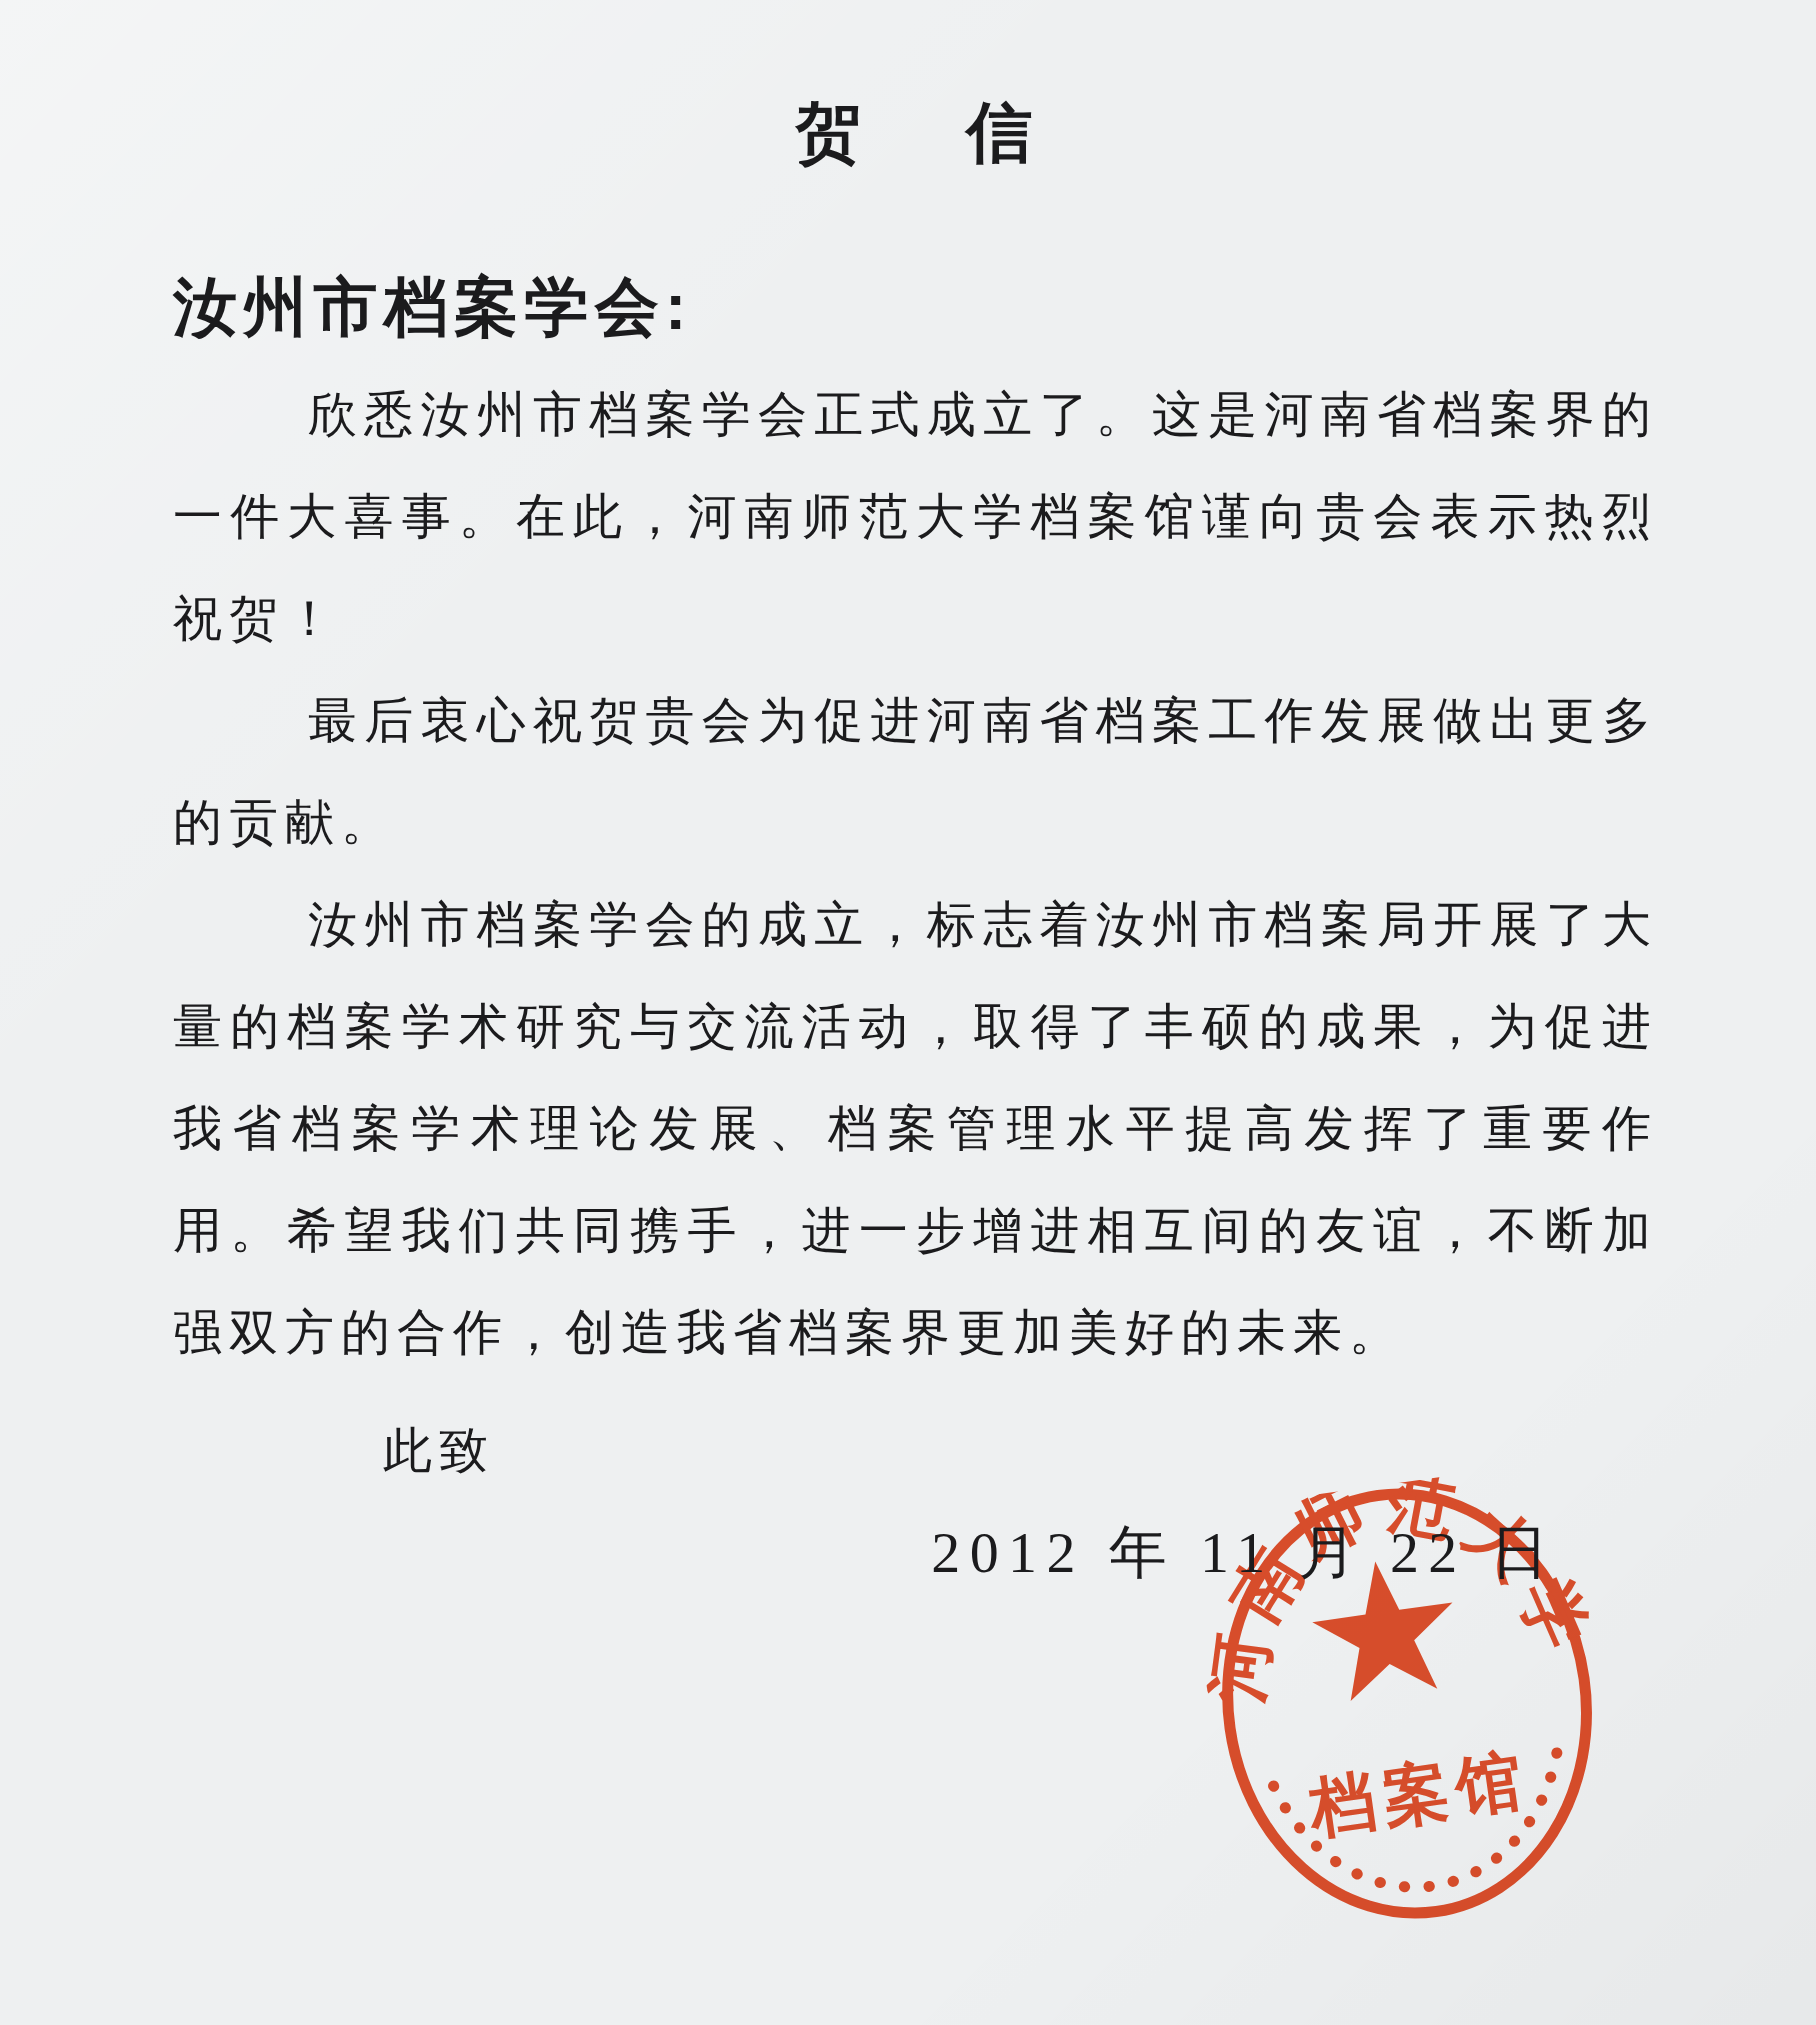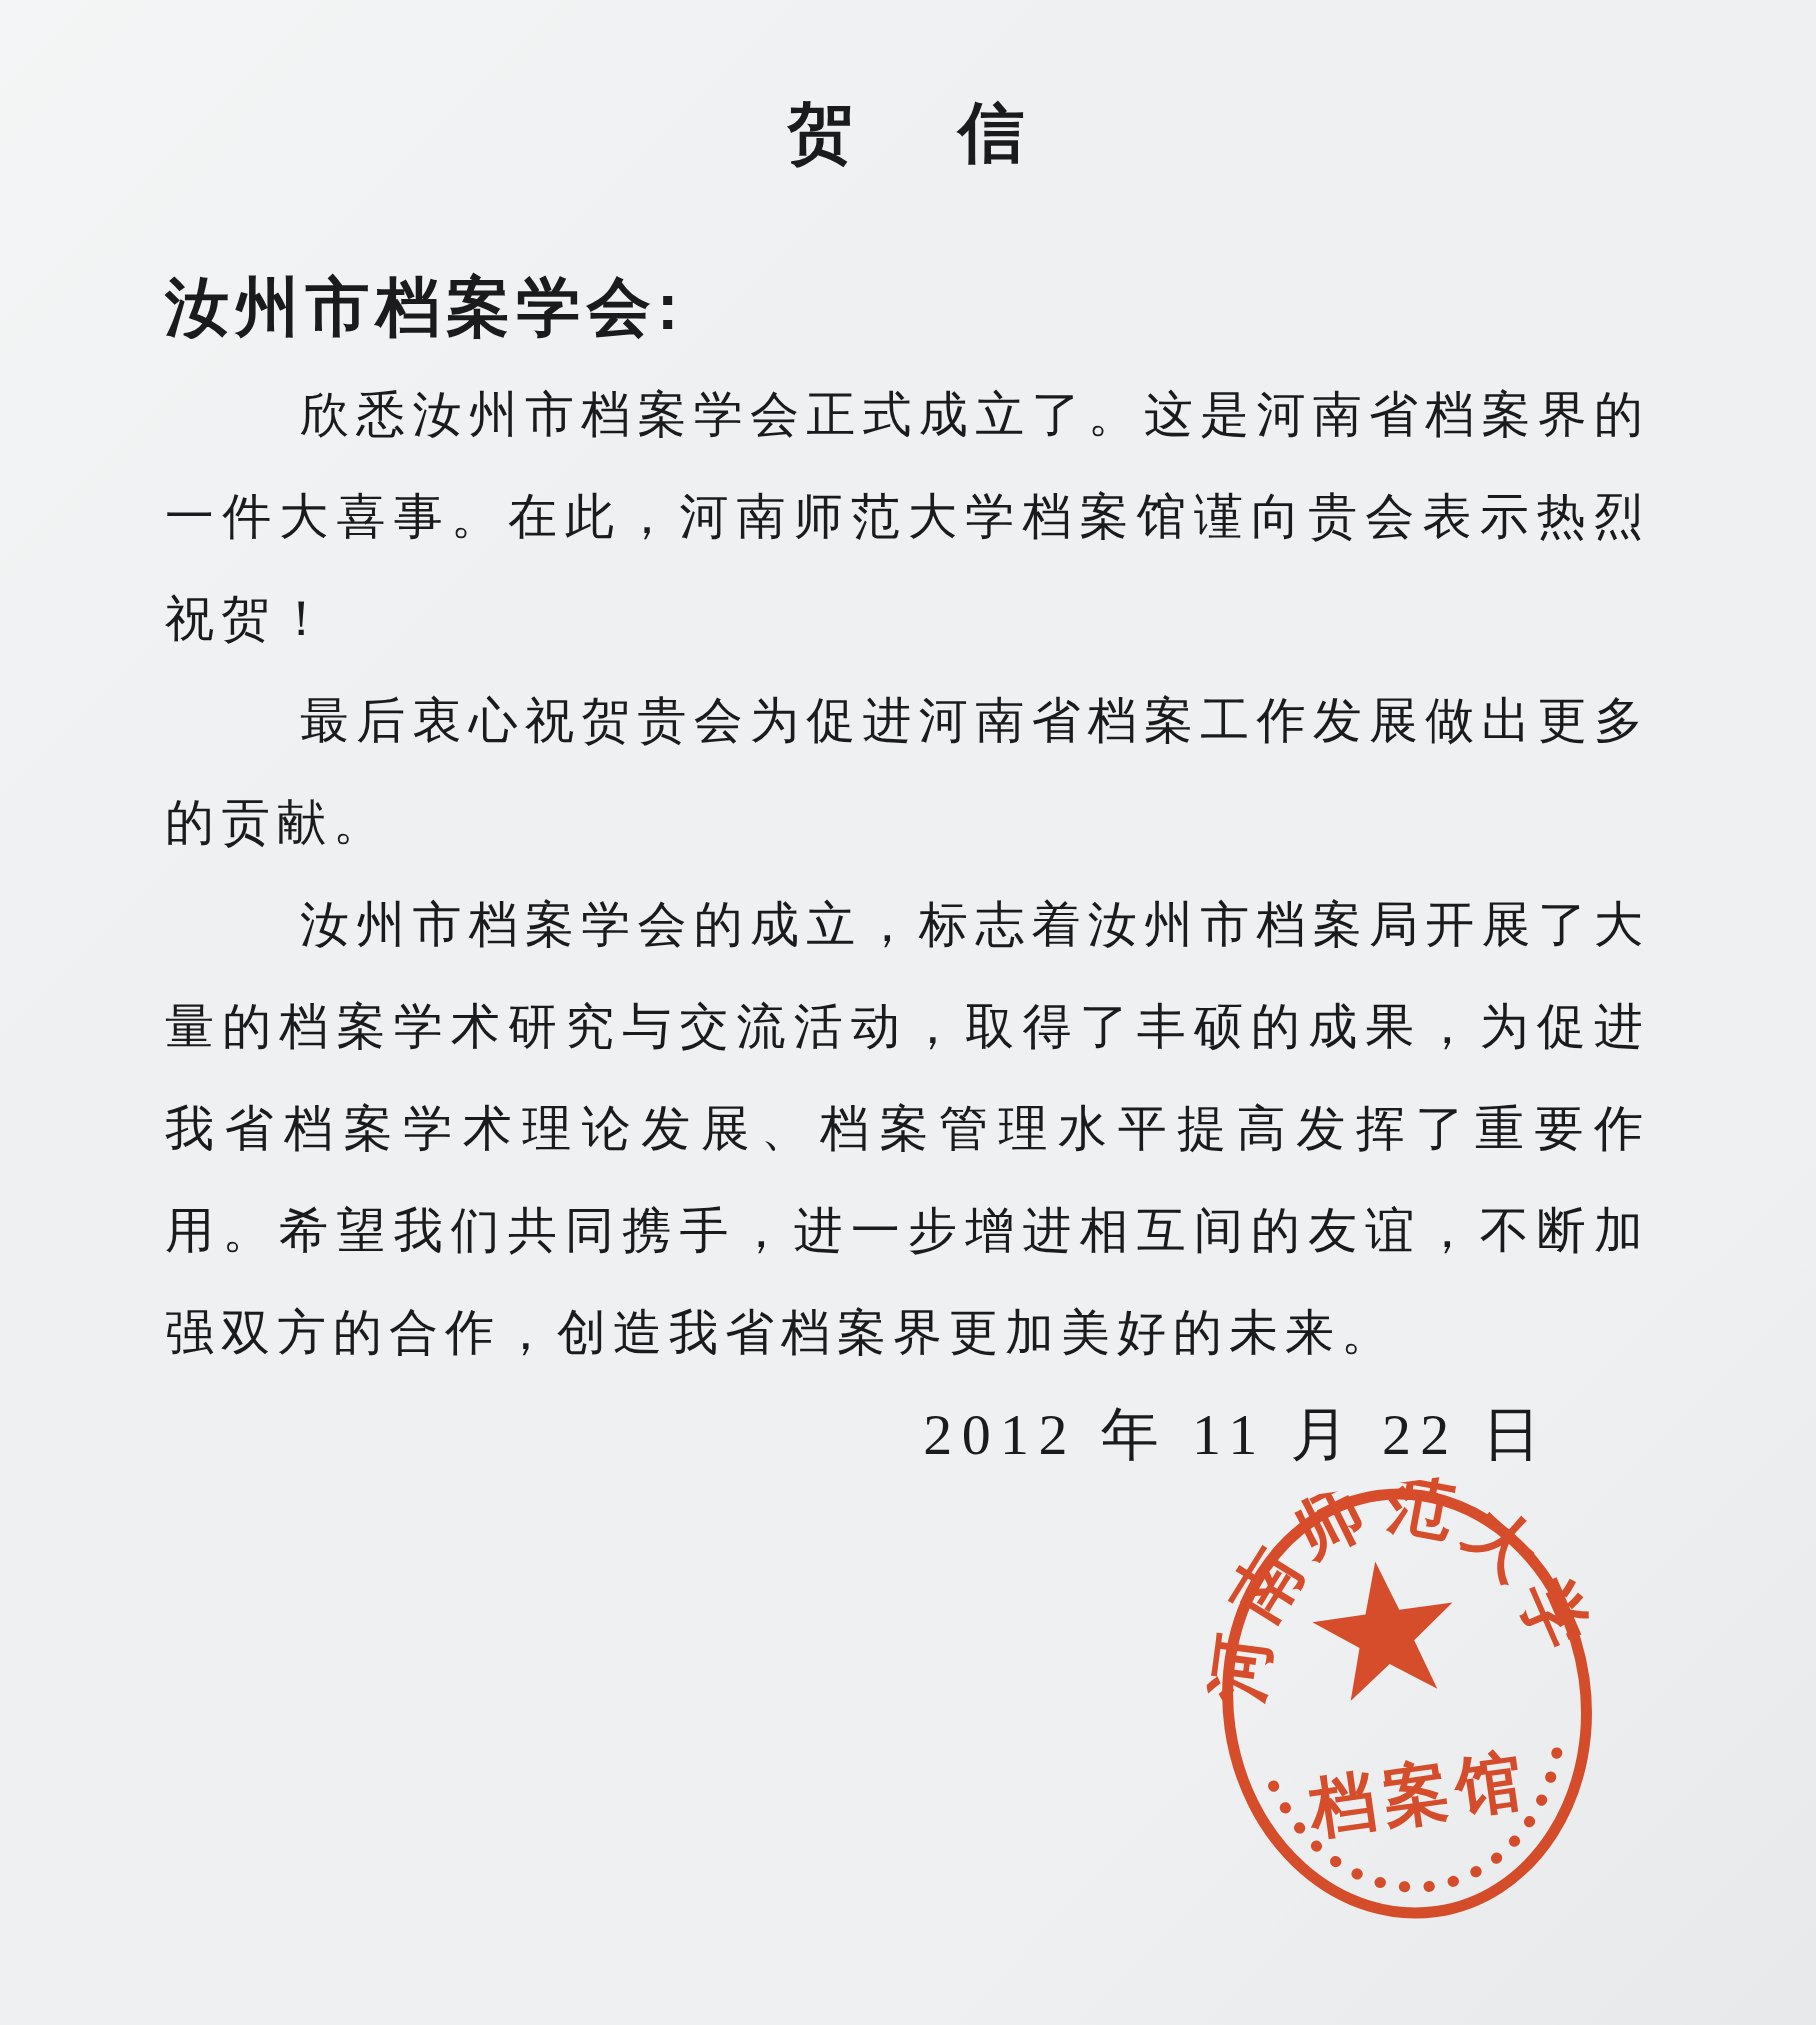--- a/index.html
+++ b/index.html
@@ -8,21 +8,21 @@
     width:1817px;height:2025px;
     background:
       linear-gradient(135deg, rgba(255,255,255,.35) 0%, rgba(0,0,0,0) 30%),
       linear-gradient(315deg, rgba(0,0,0,.03) 0%, rgba(0,0,0,0) 25%),
       #eef0f1;
     color:#1b1b1d;
     font-family:"Liberation Serif","DejaVu Serif",serif;
     overflow:hidden;
   }
   .content{
-    position:absolute;left:165px;top:86px;width:1485px;
+    position:absolute;left:173px;top:86px;width:1485px;
   }
   .title{
     margin:0 0 92px 0;
     text-align:center;
     font-size:66px;
     font-weight:bold;
     line-height:94px;
     letter-spacing:3.1px;
     word-spacing:82px;
     white-space:pre;
@@ -93,20 +93,21 @@
     <h1 class="title">贺 信</h1>
 
     <div class="salutation">汝州市档案学会:</div>
 
     <div class="body-text">
       <p>欣悉汝州市档案学会正式成立了。这是河南省档案界的一件大喜事。在此，河南师范大学档案馆谨向贵会表示热烈祝贺！</p>
       <p>最后衷心祝贺贵会为促进河南省档案工作发展做出更多的贡献。</p>
       <p>汝州市档案学会的成立，标志着汝州市档案局开展了大量的档案学术研究与交流活动，取得了丰硕的成果，为促进我省档案学术理论发展、档案管理水平提高发挥了重要作用。希望我们共同携手，进一步增进相互间的友谊，不断加强双方的合作，创造我省档案界更加美好的未来。</p>
     </div>
 
+    <p class="closing-1">此致</p>
 
     <p class="date-line">2012 年 11 月 22 日</p>
 
   </div>
 
   <svg class="seal" viewBox="0 0 500 560" xmlns="http://www.w3.org/2000/svg">
     <g fill="none" stroke="#e43a10">
       <ellipse cx="250" cy="280" rx="228" ry="268" stroke-width="14"></ellipse>
       <path id="seal-arc" d="M 71 222 A 185 225 0 0 1 429 222" stroke="none"></path>
       <path d="M 66.7 360.4 A 195 235 0 0 0 433.2 360.4" stroke-width="14" stroke-dasharray="0.5 31" stroke-linecap="round"></path>

